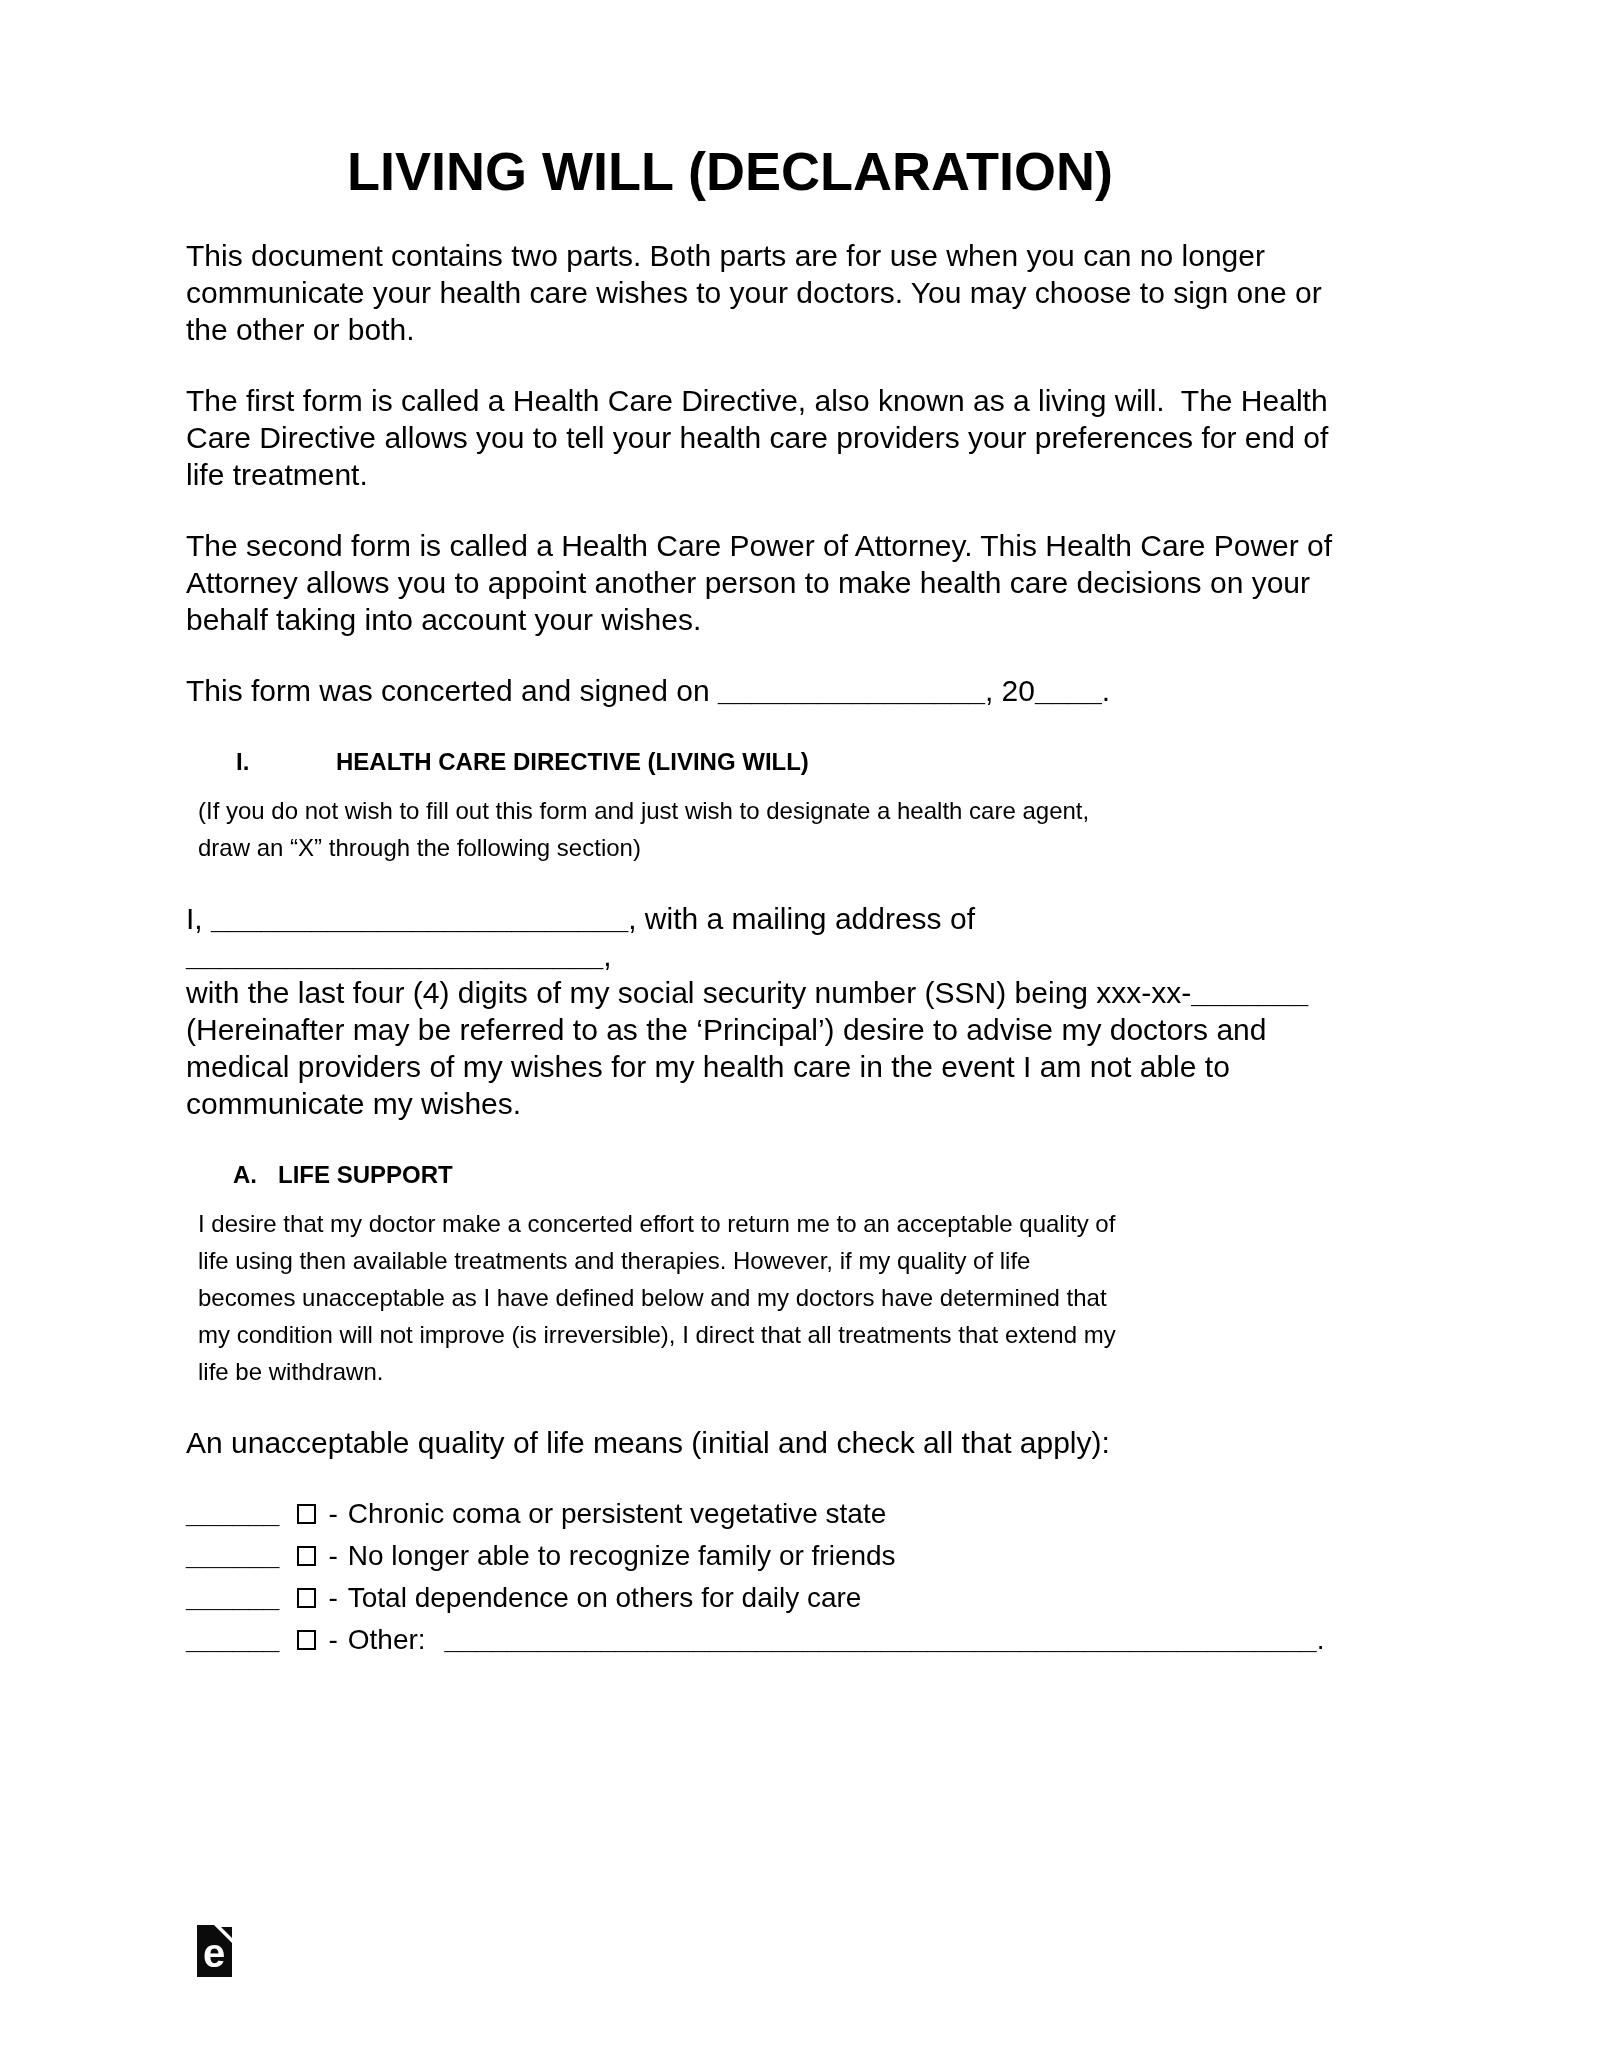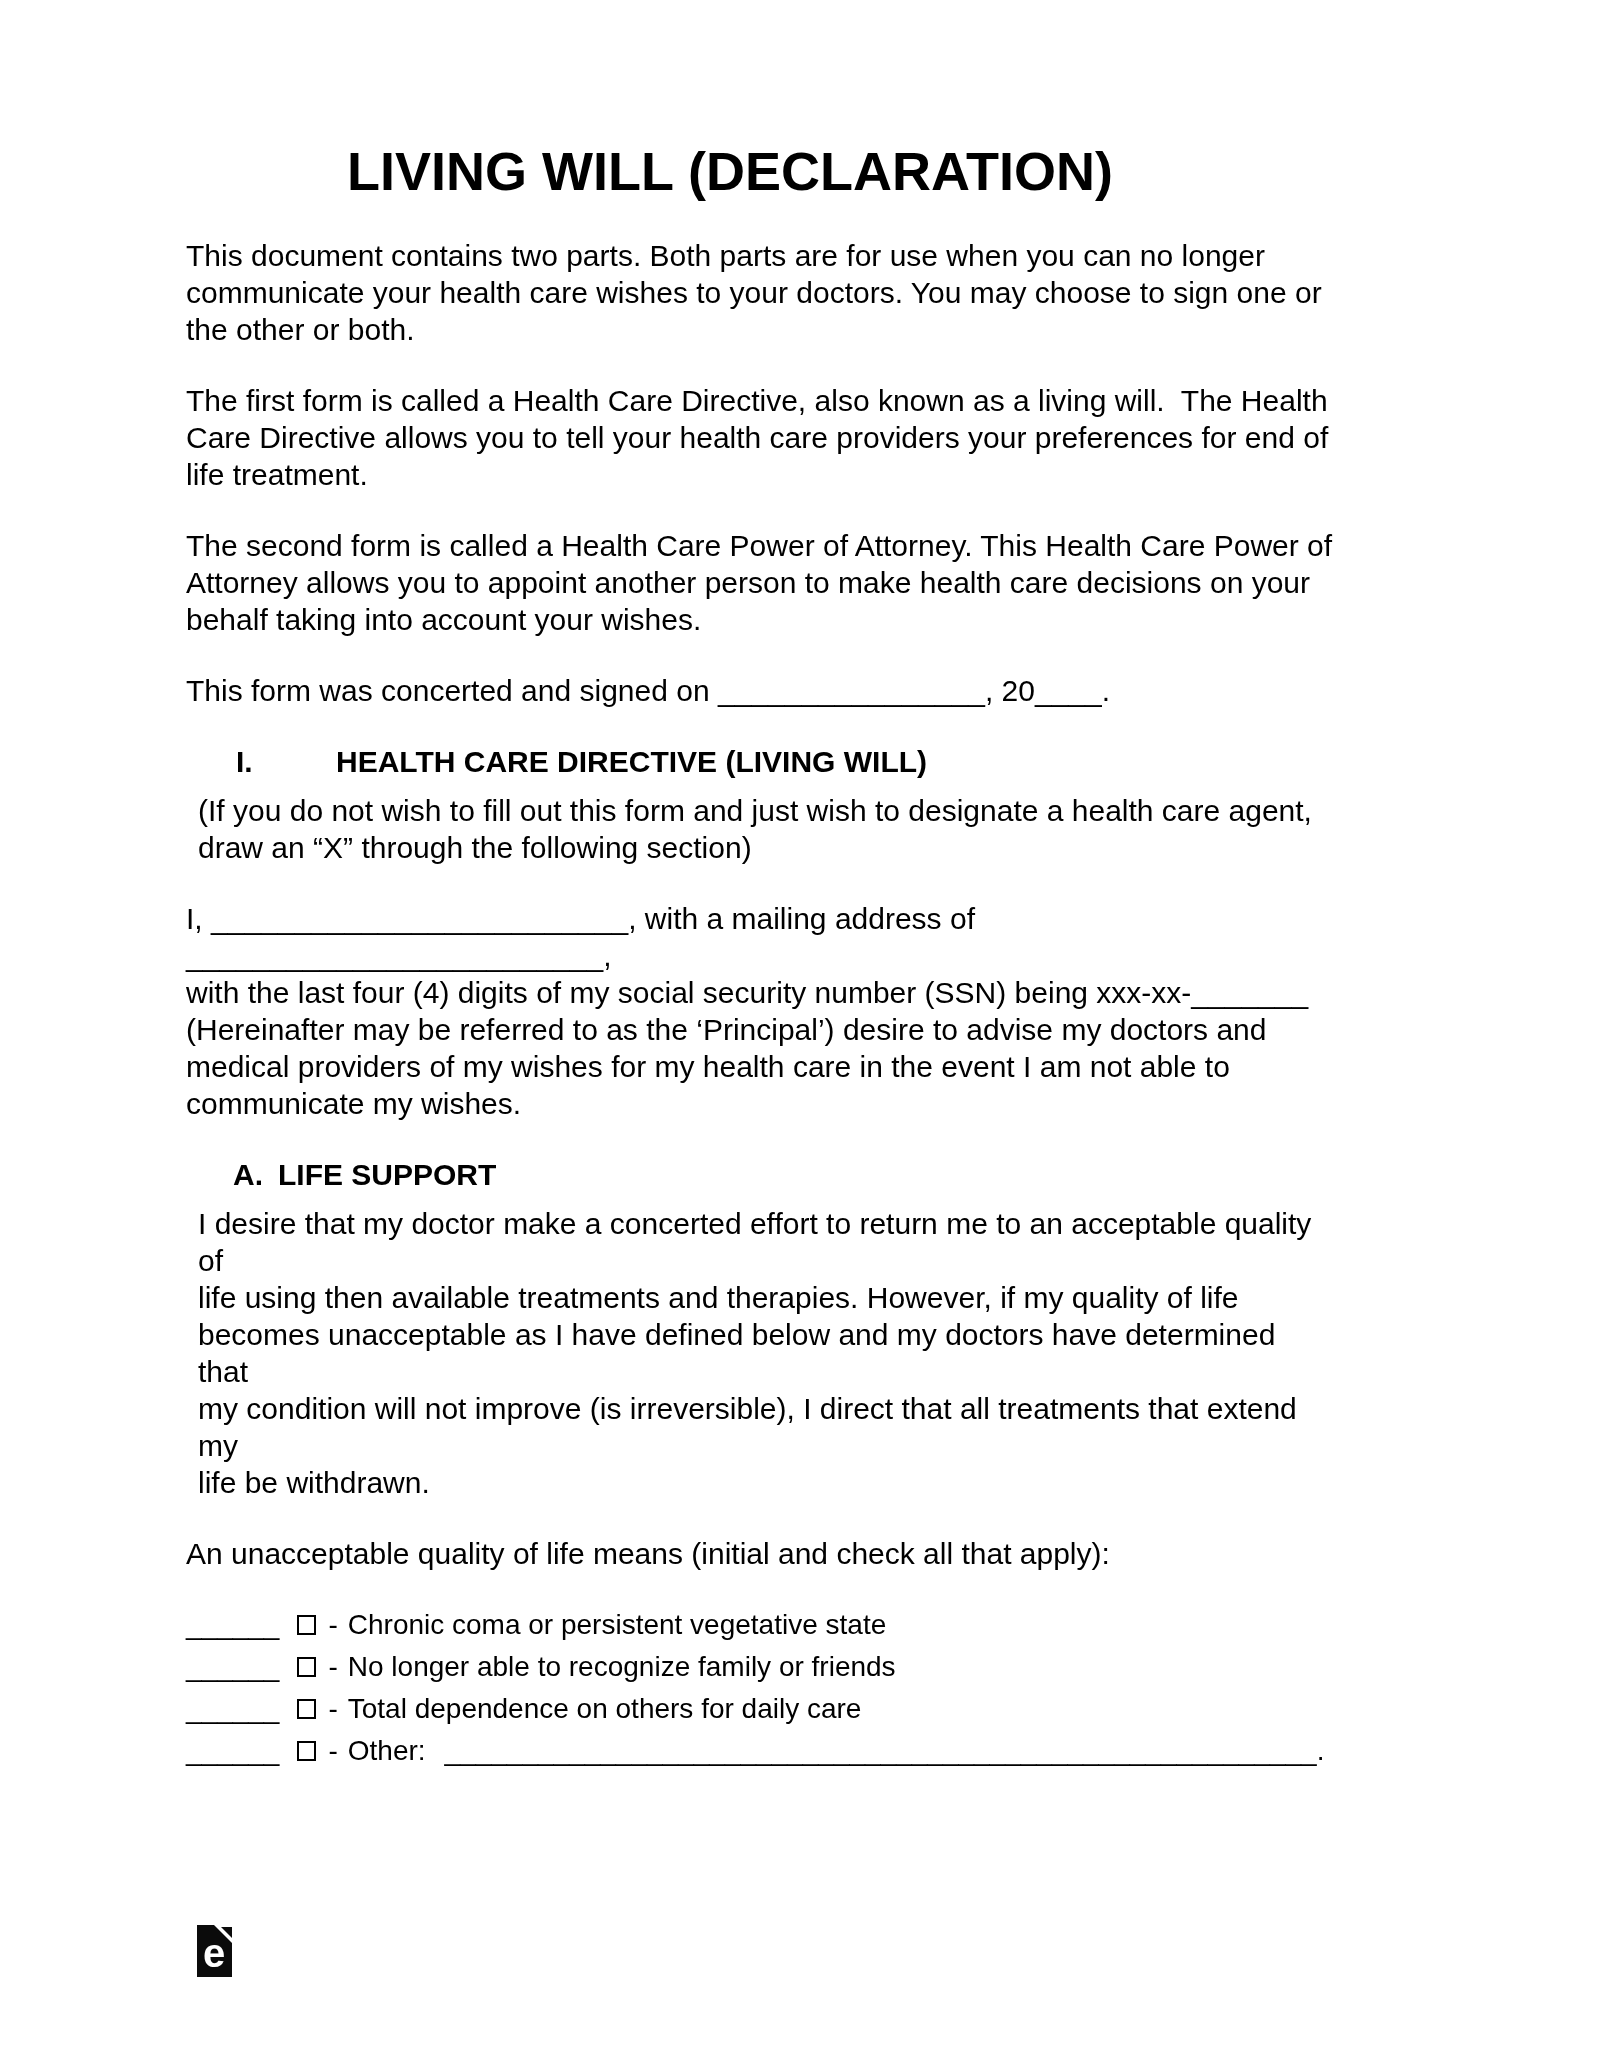--- a/index.html
+++ b/index.html
@@ -19,26 +19,26 @@
     font-size:54px; line-height:64px; font-weight:bold;
     text-align:center;
     padding-right:66px; 
     white-space:pre;
   }
   p.body {
     margin:34px 0 0 0;
     font-size:30px; line-height:37px;
     white-space:pre-wrap;
   }
-  .section-block { margin:34px 0 0 0; font-size:30px; line-height:37px; }
+  .section-block { margin:34px 0 0 0; font-size:24px; line-height:37px; }
   .heading-row { font-weight:bold; white-space:pre; }
   .numeral-1 { display:inline-block; margin-left:50px; width:100px; }
   .letter-a  { display:inline-block; margin-left:47px; width:45px; }
   .note, .section-body { font-weight:normal; white-space:pre-wrap; margin:12px; }
-  .blank { white-space:pre; }
+  .blank { white-space:pre;font-weight:bold; }
   .checklist { margin:32px 0 0 0; font-size:28px; line-height:42px; }
   .check-row { white-space:nowrap; }
   .checkbox {
     display:inline-block;
     width:15px; height:16px;
     border:2.5px solid #000000;
     margin-left:18px;
     vertical-align:-1px;
   }
   .sep { margin-left:12px; }

